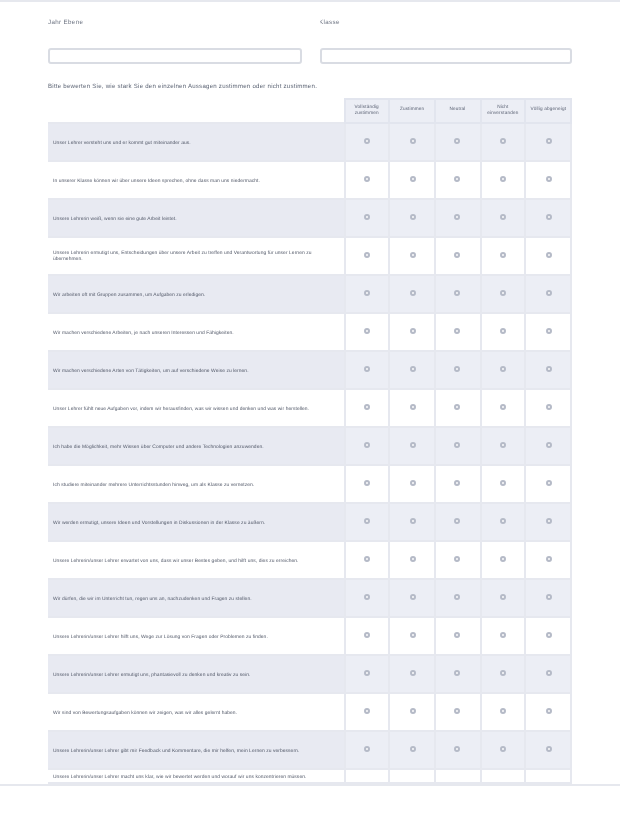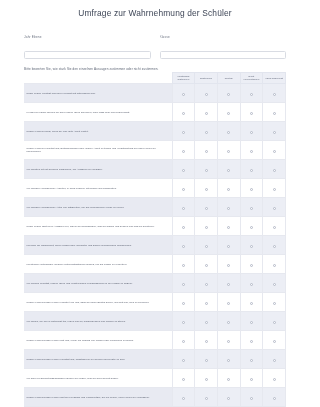--- a/index.html
+++ b/index.html
@@ -142,23 +142,20 @@
     background: #fbfbfd;
     vertical-align: middle;
     cursor: pointer;
   }
 </style>
 </head>
 <body>
 
 <div class="page">
 
-  <div class="title-bar">
-    <div class="title">Umfrage zur Wahrnehmung der Schüler</div>
-  </div>
   <div class="hr"></div>
 
   <div class="id-fields">
     <div class="field">
       <label class="field-label">Jahr Ebene</label>
       <input class="field-input" type="text" value="" style="">
     </div>
     <div class="field">
       <label class="field-label">Klasse</label>
       <input class="field-input" type="text" value="" style="">

